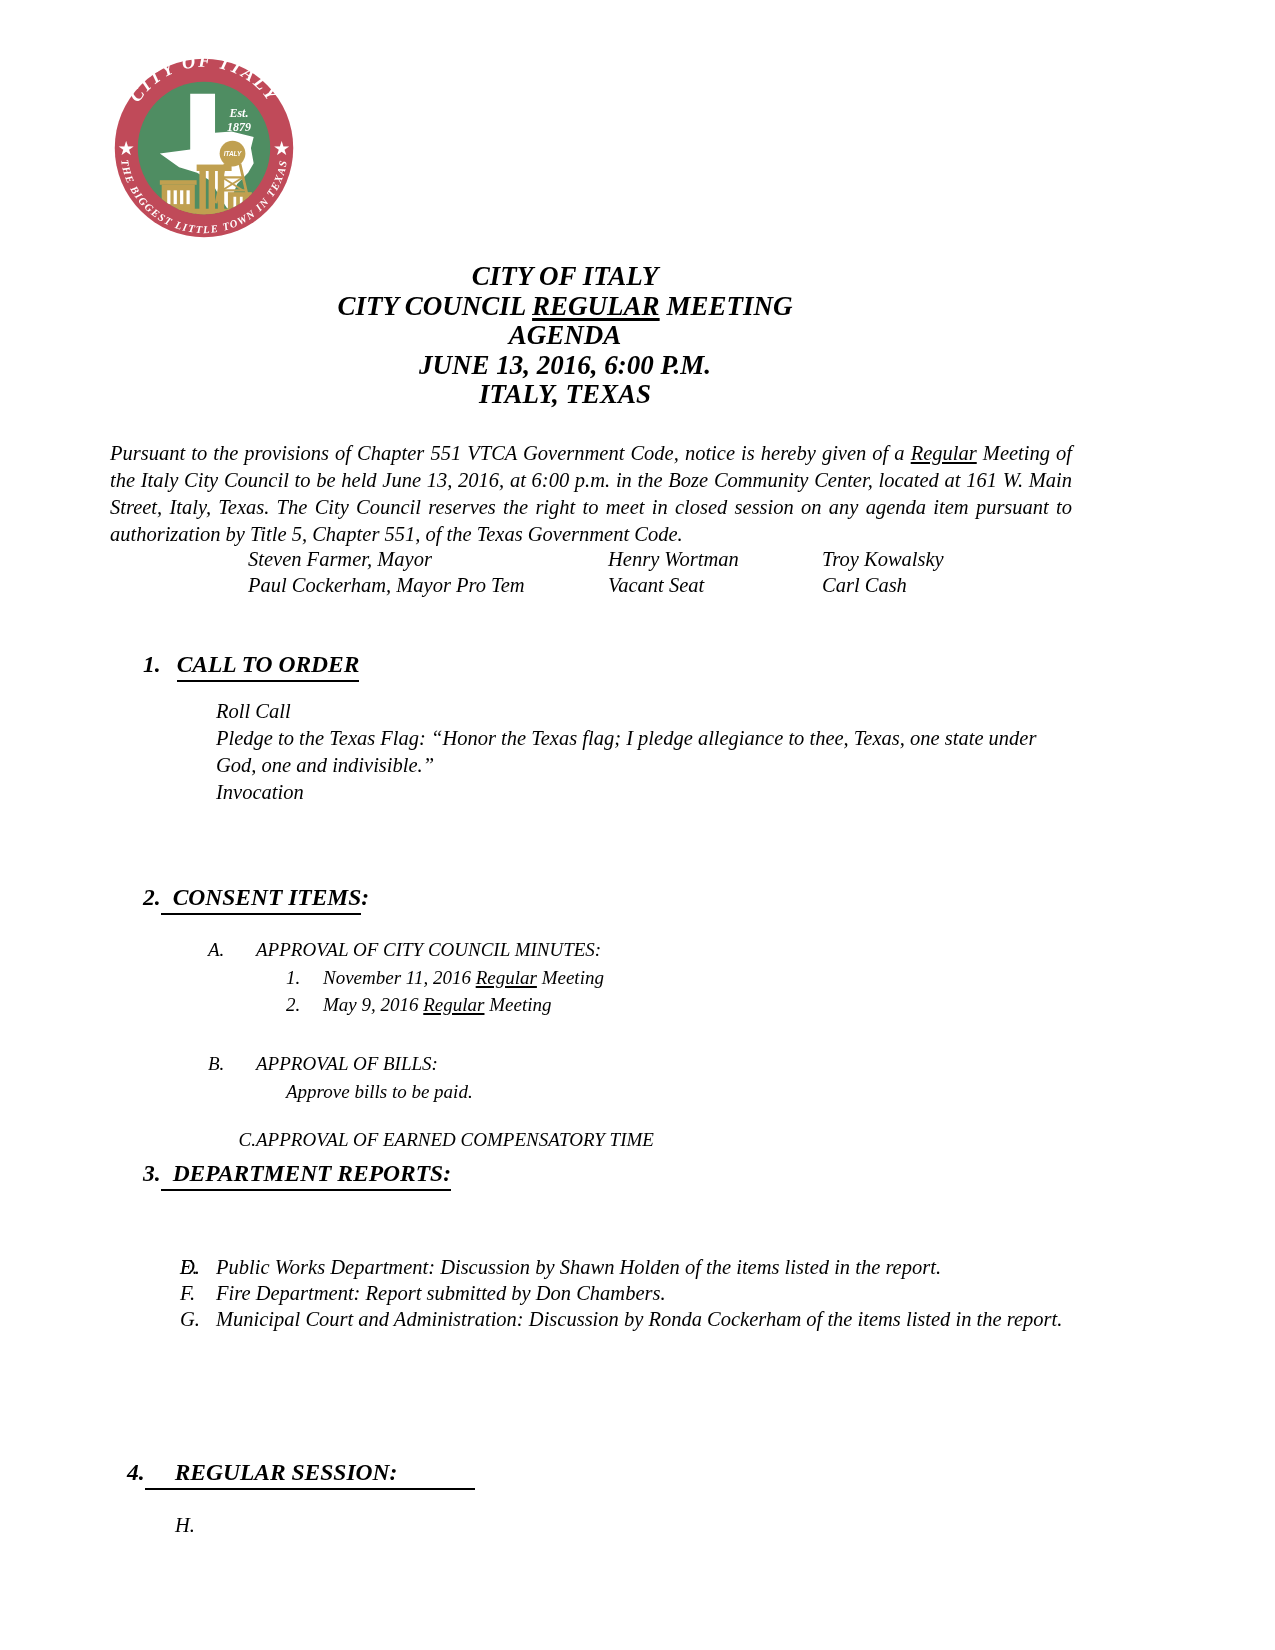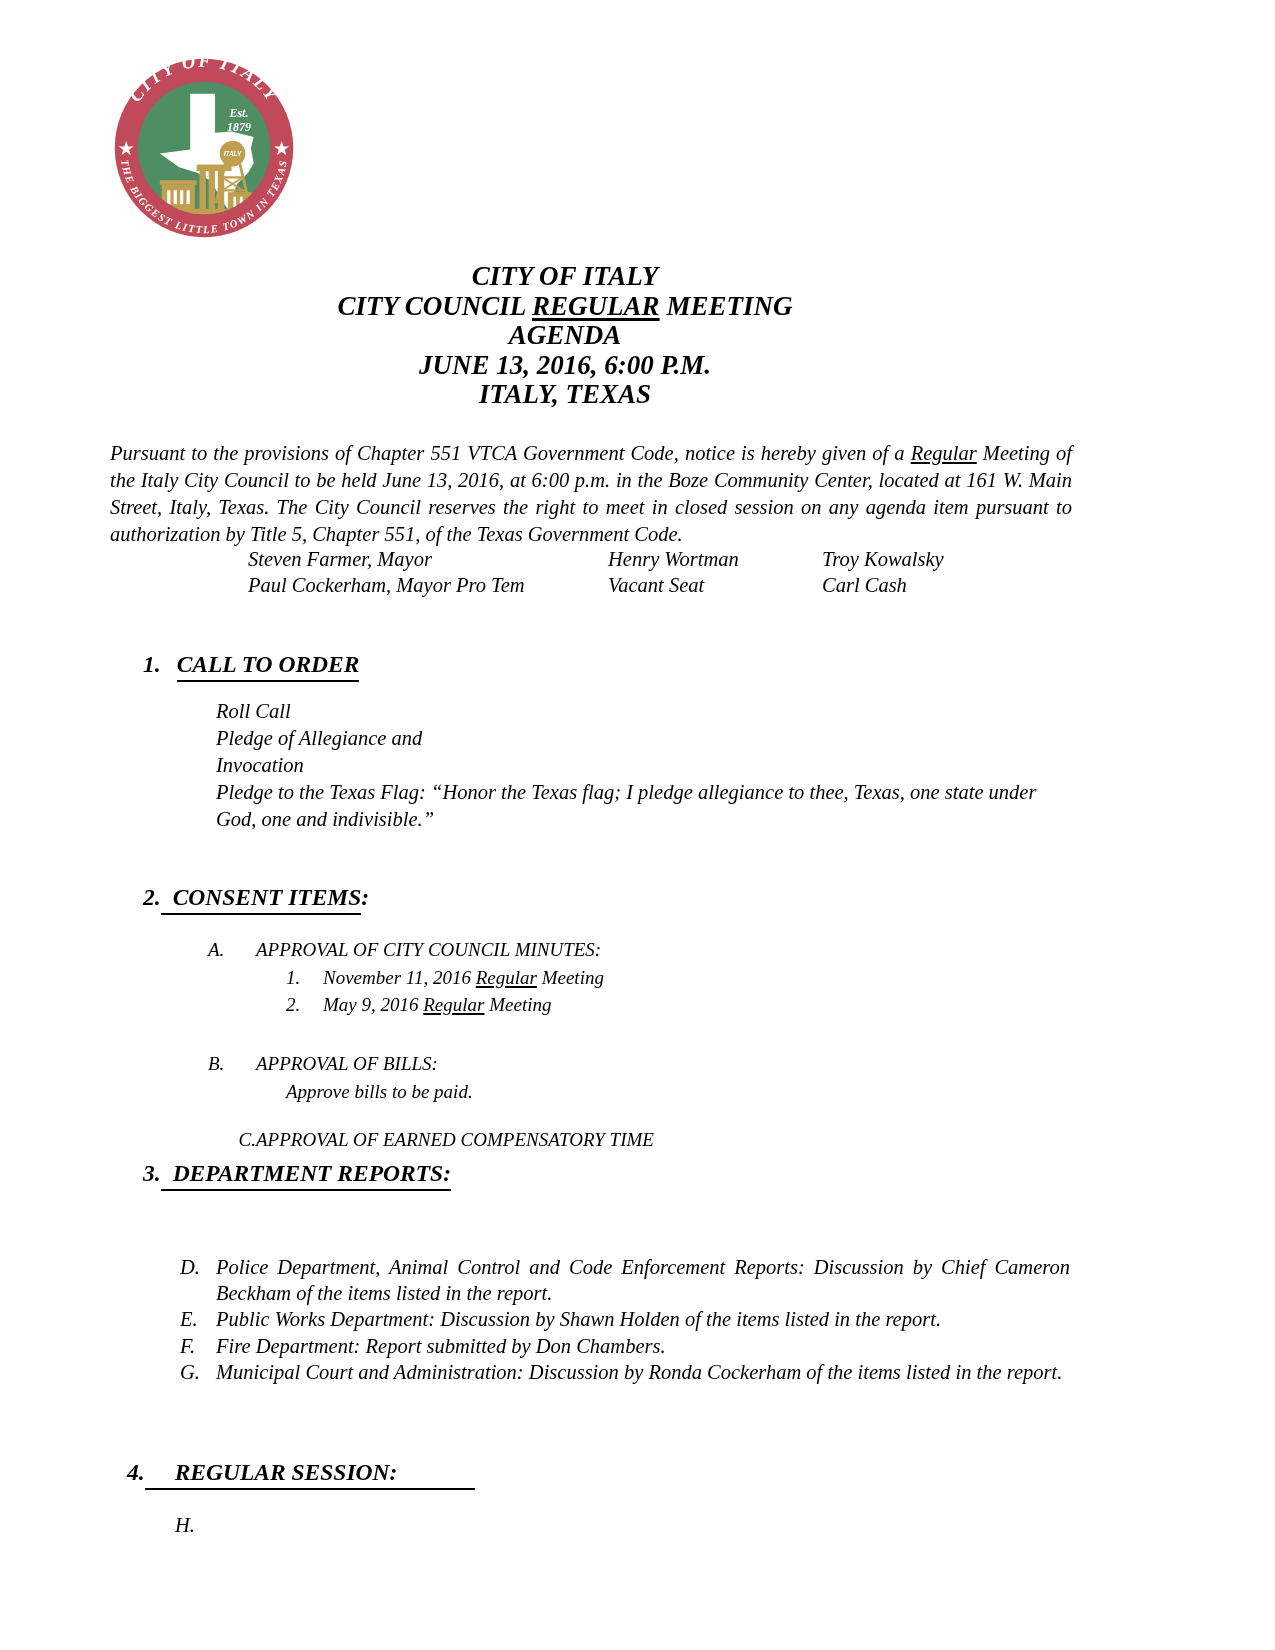--- a/index.html
+++ b/index.html
@@ -150,23 +150,22 @@
       <span class="c2">Vacant Seat</span>
       <span class="c3">Carl Cash</span>
     </div>
   </div>
 
   <div id="s1-head" class="abs sec-head">
     <span class="sec-num">1.</span><span class="hgap"></span><span class="hu">CALL TO ORDER</span>
   </div>
   <div class="abs s1-items">
     <div>Roll Call</div>
-    <div>Pledge of Allegiance and</div>
+    <div>Pledge to the Texas Flag: “Honor the Texas flag; I pledge allegiance to thee, Texas, one state under God, one and indivisible.”</div>
     <div>Invocation</div>
-    <div>Pledge to the Texas Flag: “Honor the Texas flag; I pledge allegiance to thee, Texas, one state under God, one and indivisible.”</div>
   </div>
 
   <div id="s2-head" class="abs sec-head">
     <span class="sec-num">2.</span><span class="hu lead10">CONSENT ITEMS</span><span>:</span>
   </div>
 
   <div id="s2a" class="abs consent-block">
     <div><span class="letter">A.</span><span>APPROVAL OF CITY COUNCIL MINUTES:</span></div>
     <div class="sub"><span class="subnum">1.</span><span>November 11, 2016 </span><span class="u">Regular</span><span> Meeting</span></div>
     <div class="sub"><span class="subnum">2.</span><span>May 9, 2016 </span><span class="u">Regular</span><span> Meeting</span></div>
@@ -178,21 +177,21 @@
   </div>
 
   <div id="s2c" class="abs consent-block">
     <div><span class="letter">C.</span><span>APPROVAL OF EARNED COMPENSATORY TIME</span></div>
   </div>
 
   <div id="s3-head" class="abs sec-head">
     <span class="sec-num">3.</span><span class="hu lead10">DEPARTMENT REPORTS:</span>
   </div>
   <div class="abs s3-items">
-    <div class="hang just"><span class="hletter">D.</span><span>Police Department, Animal Control and Code Enforcement Reports:  Discussion by Chief Cameron Beckham of the items listed in the report.</span></div>
+    <div class="hang just"><span class="hletter">D.</span></div>
     <div class="hang"><span class="hletter">E.</span><span>Public Works Department: Discussion by Shawn Holden of the items listed in the report.</span></div>
     <div class="hang"><span class="hletter">F.</span><span>Fire Department:  Report submitted by Don Chambers.</span></div>
     <div class="hang just"><span class="hletter">G.</span><span>Municipal Court and Administration:  Discussion by Ronda Cockerham of the items listed in the report.</span></div>
   </div>
 
   <div id="s4-head" class="abs sec-head">
     <span class="sec-num">4.</span><span class="hu lead30 tail75">REGULAR SESSION:</span>
   </div>
   <div class="abs s4-item">
     <div class="hang34"><span class="hletter">H.</span></div>

